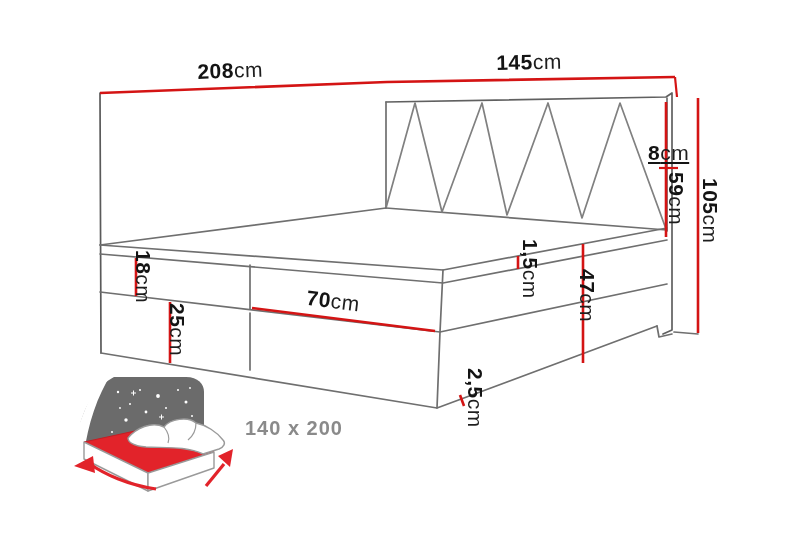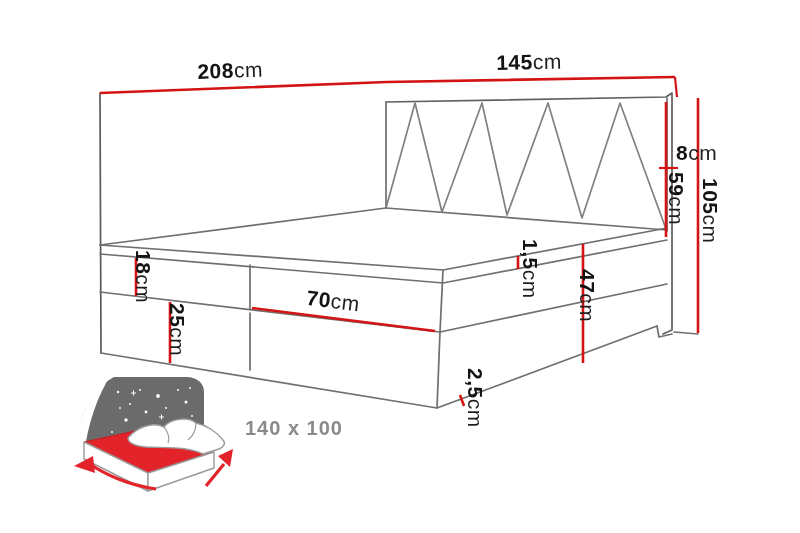--- a/index.html
+++ b/index.html
@@ -128,21 +128,21 @@
   </svg>
 
   <div class="dim" style="left:197px;top:61px;transform:rotate(-2.2deg);">
     <span class="num">208</span><span class="unit">cm</span>
   </div>
 
   <div class="dim" style="left:496px;top:52px;transform:rotate(-1.3deg);">
     <span class="num">145</span><span class="unit">cm</span>
   </div>
 
-  <div class="dim" style="left:676px;top:142px;">
+  <div class="dim" style="left:648px;top:142px;text-decoration:underline;">
     <span class="num">8</span><span class="unit">cm</span>
   </div>
 
   <div class="dim vtext" style="left:666px;top:172px;">
     <span class="num">59</span><span class="unit">cm</span>
   </div>
 
   <div class="dim vtext" style="left:700px;top:178px;">
     <span class="num">105</span><span class="unit">cm</span>
   </div>
@@ -164,15 +164,15 @@
   </div>
 
   <div class="dim vtext" style="left:577px;top:269px;">
     <span class="num">47</span><span class="unit">cm</span>
   </div>
 
   <div class="dim vtext" style="left:465px;top:368px;">
     <span class="num">2,5</span><span class="unit">cm</span>
   </div>
 
-  <div class="size-label" style="left:245px;top:417px;">140 x 100</div>
+  <div class="size-label" style="left:245px;top:417px;">140 x 200</div>
 
 </div>
 
 </body></html>

